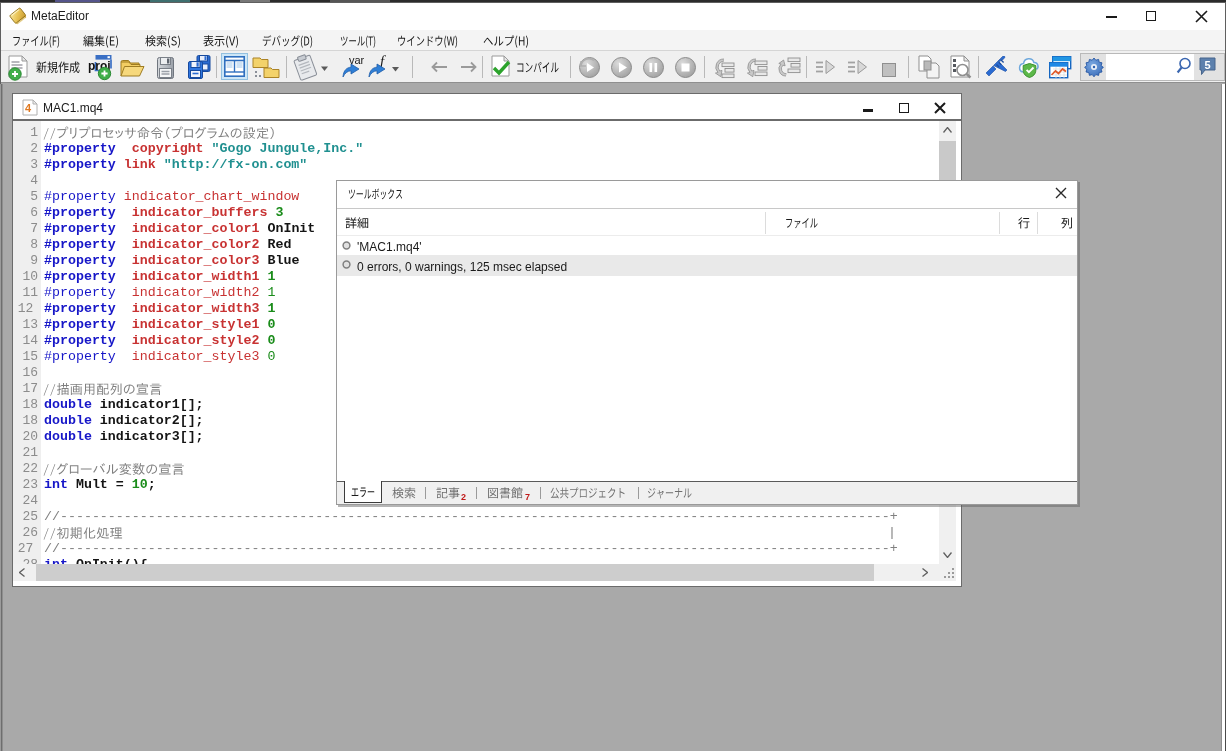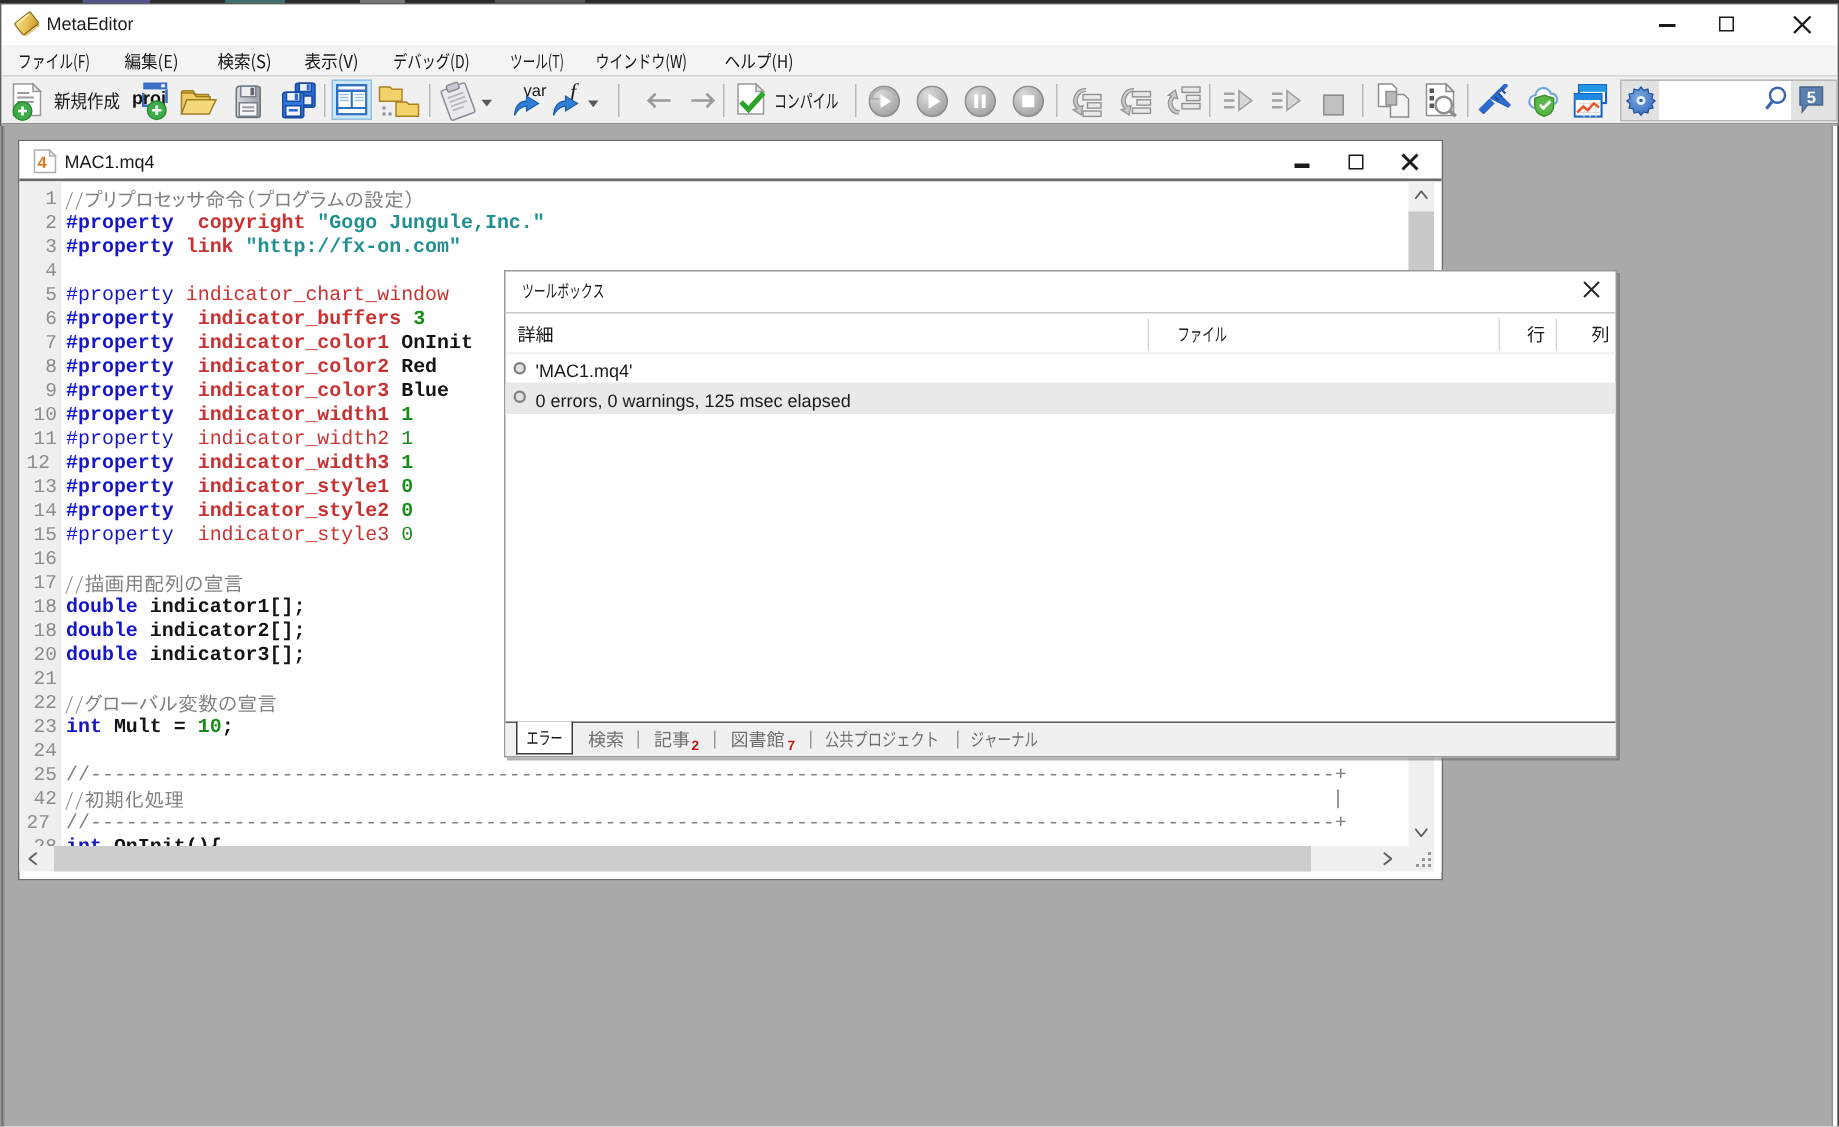--- a/index.html
+++ b/index.html
@@ -395,21 +395,21 @@
 <div class="abs mono" style="left:0;top:244px;width:25px;height:16px;line-height:16px;font-size:13px;color:#8c8c8c;text-align:right">16</div>
 <div class="abs mono" style="left:0;top:260px;width:25px;height:16px;line-height:16px;font-size:13px;color:#8c8c8c;text-align:right">17</div>
 <div class="abs mono" style="left:0;top:276px;width:25px;height:16px;line-height:16px;font-size:13px;color:#8c8c8c;text-align:right">18</div>
 <div class="abs mono" style="left:0;top:292px;width:25px;height:16px;line-height:16px;font-size:13px;color:#8c8c8c;text-align:right">18</div>
 <div class="abs mono" style="left:0;top:308px;width:25px;height:16px;line-height:16px;font-size:13px;color:#8c8c8c;text-align:right">20</div>
 <div class="abs mono" style="left:0;top:324px;width:25px;height:16px;line-height:16px;font-size:13px;color:#8c8c8c;text-align:right">21</div>
 <div class="abs mono" style="left:0;top:340px;width:25px;height:16px;line-height:16px;font-size:13px;color:#8c8c8c;text-align:right">22</div>
 <div class="abs mono" style="left:0;top:356px;width:25px;height:16px;line-height:16px;font-size:13px;color:#8c8c8c;text-align:right">23</div>
 <div class="abs mono" style="left:0;top:372px;width:25px;height:16px;line-height:16px;font-size:13px;color:#8c8c8c;text-align:right">24</div>
 <div class="abs mono" style="left:0;top:388px;width:25px;height:16px;line-height:16px;font-size:13px;color:#8c8c8c;text-align:right">25</div>
-<div class="abs mono" style="left:0;top:404px;width:25px;height:16px;line-height:16px;font-size:13px;color:#8c8c8c;text-align:right">42</div>
+<div class="abs mono" style="left:0;top:404px;width:25px;height:16px;line-height:16px;font-size:13px;color:#8c8c8c;text-align:right">26</div>
 <div class="abs mono" style="left:0;top:420px;width:25px;height:16px;line-height:16px;font-size:13px;color:#8c8c8c;text-align:center">27</div>
 <div class="abs mono" style="left:0;top:436px;width:25px;height:16px;line-height:16px;font-size:13px;color:#8c8c8c;text-align:right">28</div>
 <div class="abs mono" style="left:31px;top:20px;height:16px;line-height:16px;font-size:13.3px;font-weight:bold;white-space:pre"><span style="color:#1616c8">#property  </span><span style="color:#c83232">copyright </span><span style="color:#209090">"Gogo Jungule,Inc."</span></div>
 <div class="abs mono" style="left:31px;top:36px;height:16px;line-height:16px;font-size:13.3px;font-weight:bold;white-space:pre"><span style="color:#1616c8">#property </span><span style="color:#c83232">link </span><span style="color:#209090">"http://fx-on.com"</span></div>
 <div class="abs mono" style="left:31px;top:68px;height:16px;line-height:16px;font-size:13.3px;font-weight:normal;white-space:pre"><span style="color:#1616c8">#property </span><span style="color:#c83232">indicator_chart_window</span></div>
 <div class="abs mono" style="left:31px;top:84px;height:16px;line-height:16px;font-size:13.3px;font-weight:bold;white-space:pre"><span style="color:#1616c8">#property  </span><span style="color:#c83232">indicator_buffers </span><span style="color:#1a8c1a">3</span></div>
 <div class="abs mono" style="left:31px;top:100px;height:16px;line-height:16px;font-size:13.3px;font-weight:bold;white-space:pre"><span style="color:#1616c8">#property  </span><span style="color:#c83232">indicator_color1 </span><span style="color:#141414">OnInit</span></div>
 <div class="abs mono" style="left:31px;top:116px;height:16px;line-height:16px;font-size:13.3px;font-weight:bold;white-space:pre"><span style="color:#1616c8">#property  </span><span style="color:#c83232">indicator_color2 </span><span style="color:#141414">Red</span></div>
 <div class="abs mono" style="left:31px;top:132px;height:16px;line-height:16px;font-size:13.3px;font-weight:bold;white-space:pre"><span style="color:#1616c8">#property  </span><span style="color:#c83232">indicator_color3 </span><span style="color:#141414">Blue</span></div>
 <div class="abs mono" style="left:31px;top:148px;height:16px;line-height:16px;font-size:13.3px;font-weight:bold;white-space:pre"><span style="color:#1616c8">#property  </span><span style="color:#c83232">indicator_width1 </span><span style="color:#1a8c1a">1</span></div>

